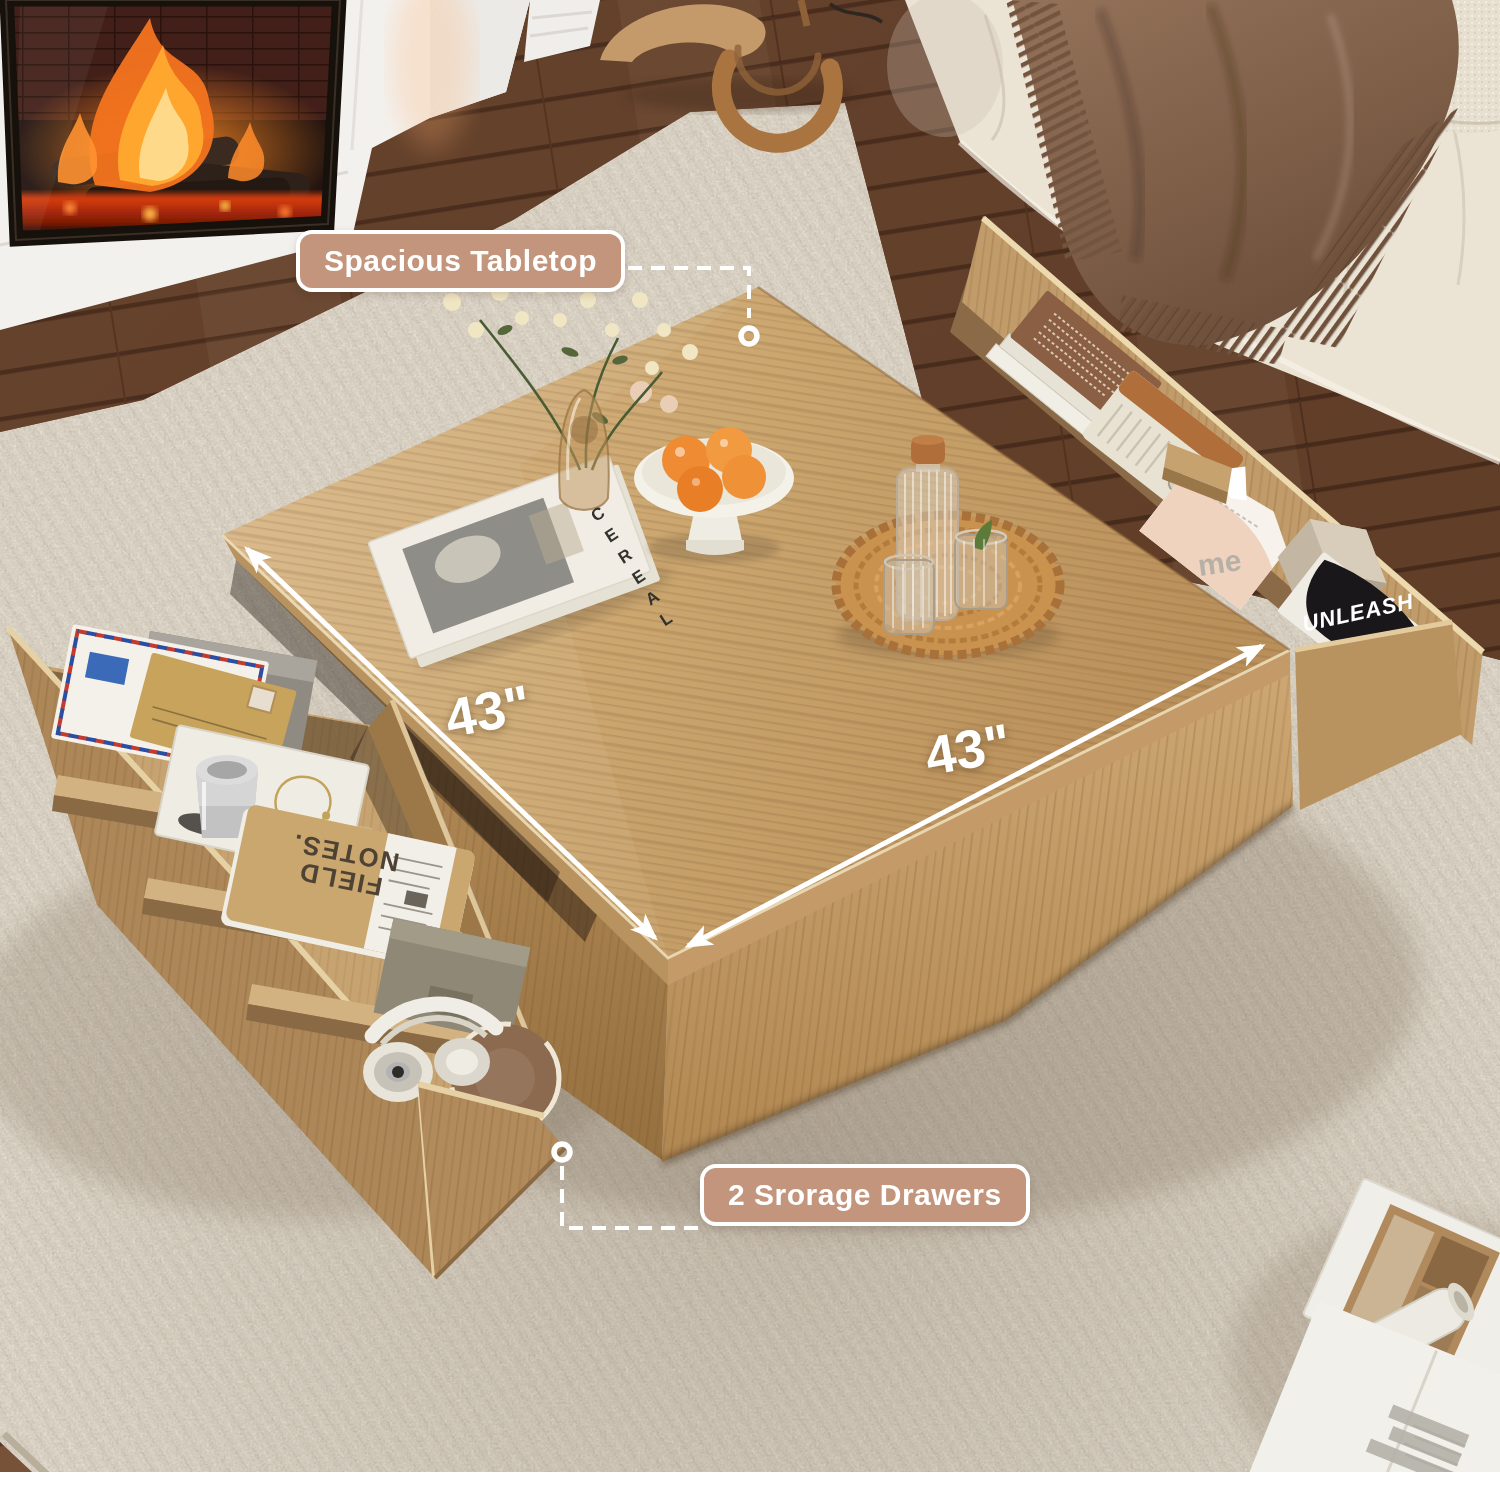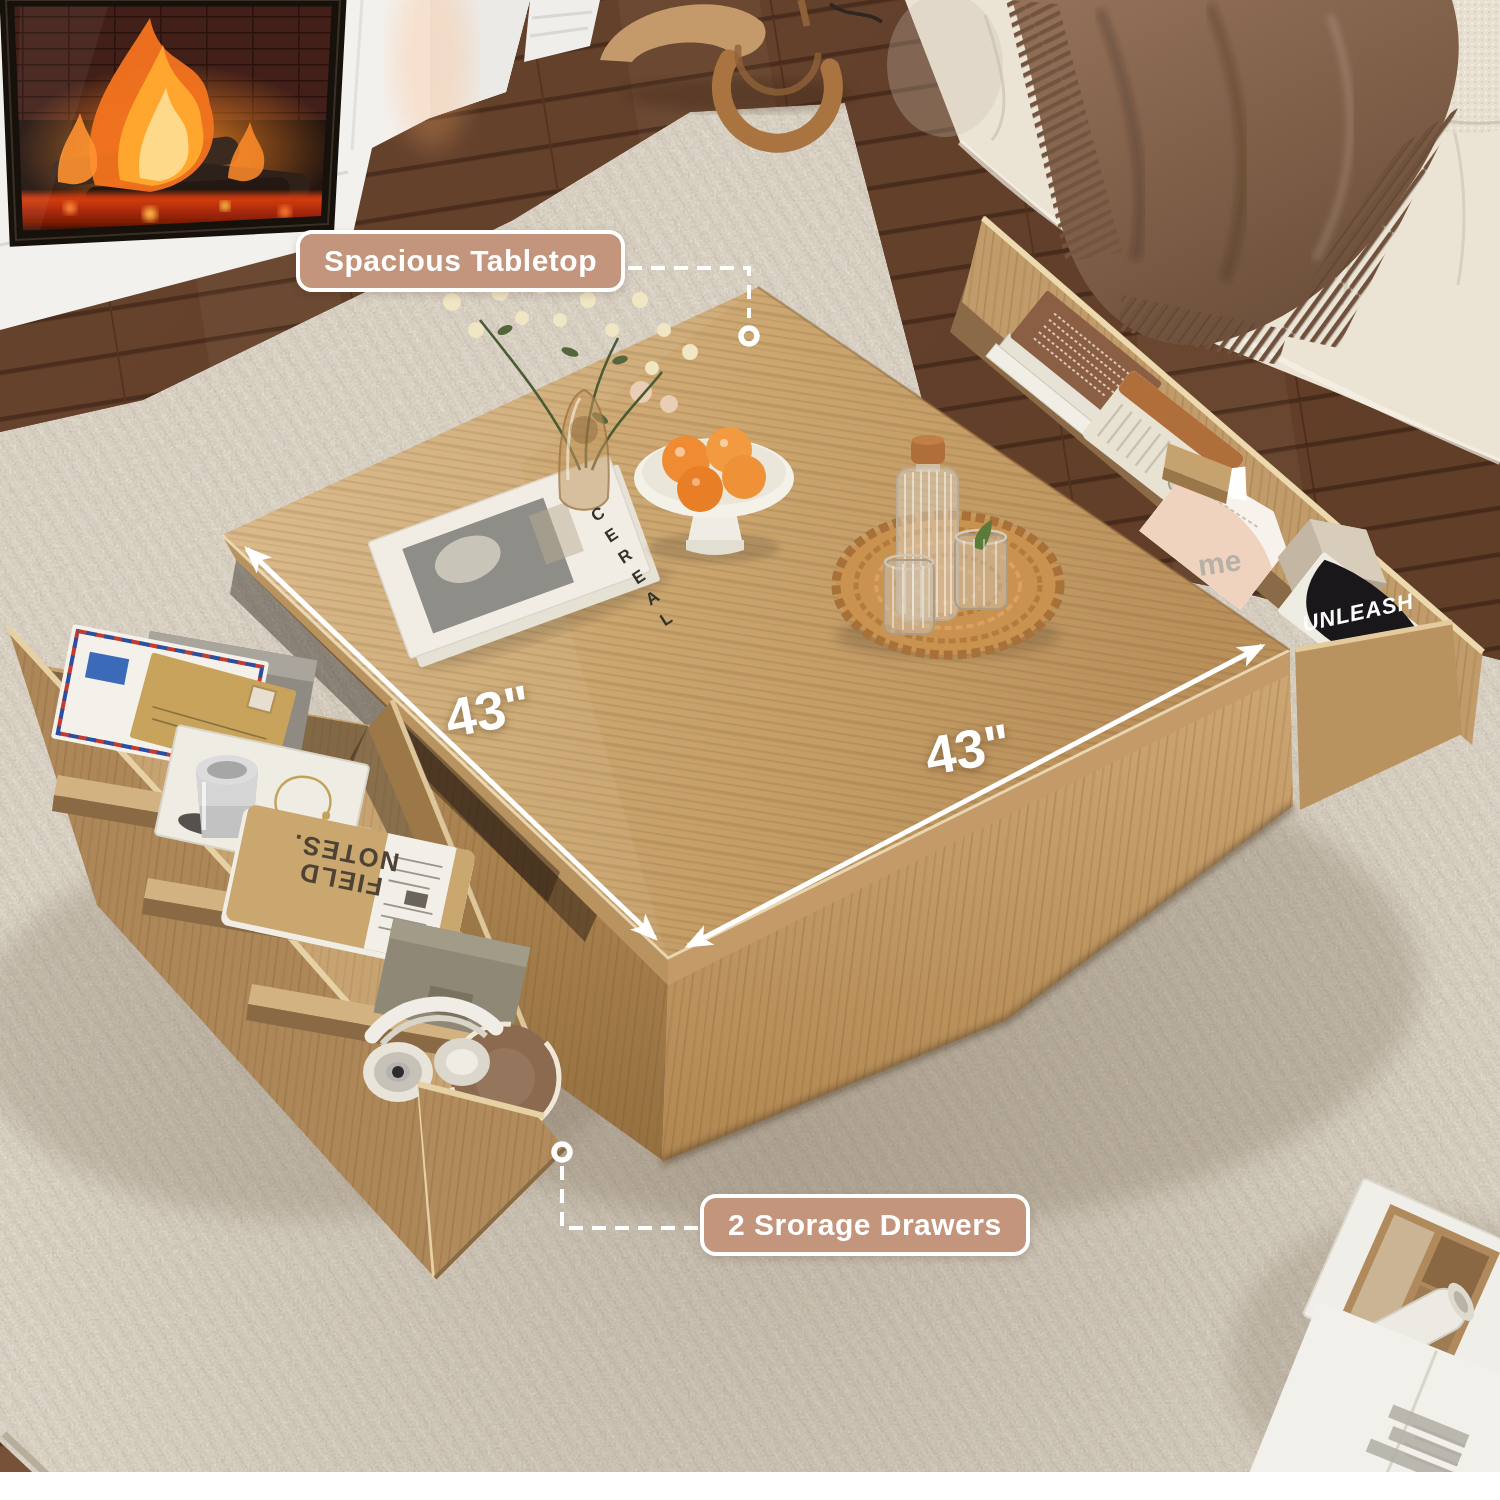--- a/index.html
+++ b/index.html
@@ -545,21 +545,21 @@
     <circle cx="562" cy="1152" r="8" stroke-width="5.5"></circle>
     <path d="M562,1166 L562,1228 L700,1228" stroke-width="4" stroke-dasharray="14 9"></path>
     <line x1="247" y1="549" x2="655" y2="938" stroke-width="5" marker-start="url(#ah)" marker-end="url(#ah)"></line>
     <line x1="688" y1="946" x2="1262" y2="646" stroke-width="5" marker-start="url(#ah)" marker-end="url(#ah)"></line>
   </g>
 </svg>
 
 <div class="overlay pill" style="left:296px;top:230px;">
   <span>Spacious Tabletop</span>
 </div>
-<div class="overlay pill" style="left:700px;top:1194px;">
+<div class="overlay pill" style="left:700px;top:1164px;">
   <span>2 Srorage Drawers</span>
 </div>
 <div class="overlay dim" style="left:445px;top:680px;transform:rotate(-11deg);">43"</div>
 <div class="overlay dim" style="left:925px;top:718px;transform:rotate(-10deg);">43"</div>
 
 <div class="overlay cereal" style="left:584px;top:512px;">CEREAL</div>
 <div class="overlay fieldnotes" style="left:258px;top:838px;">
   <div>FIELD</div>
   <div>NOTES.</div>
 </div>

